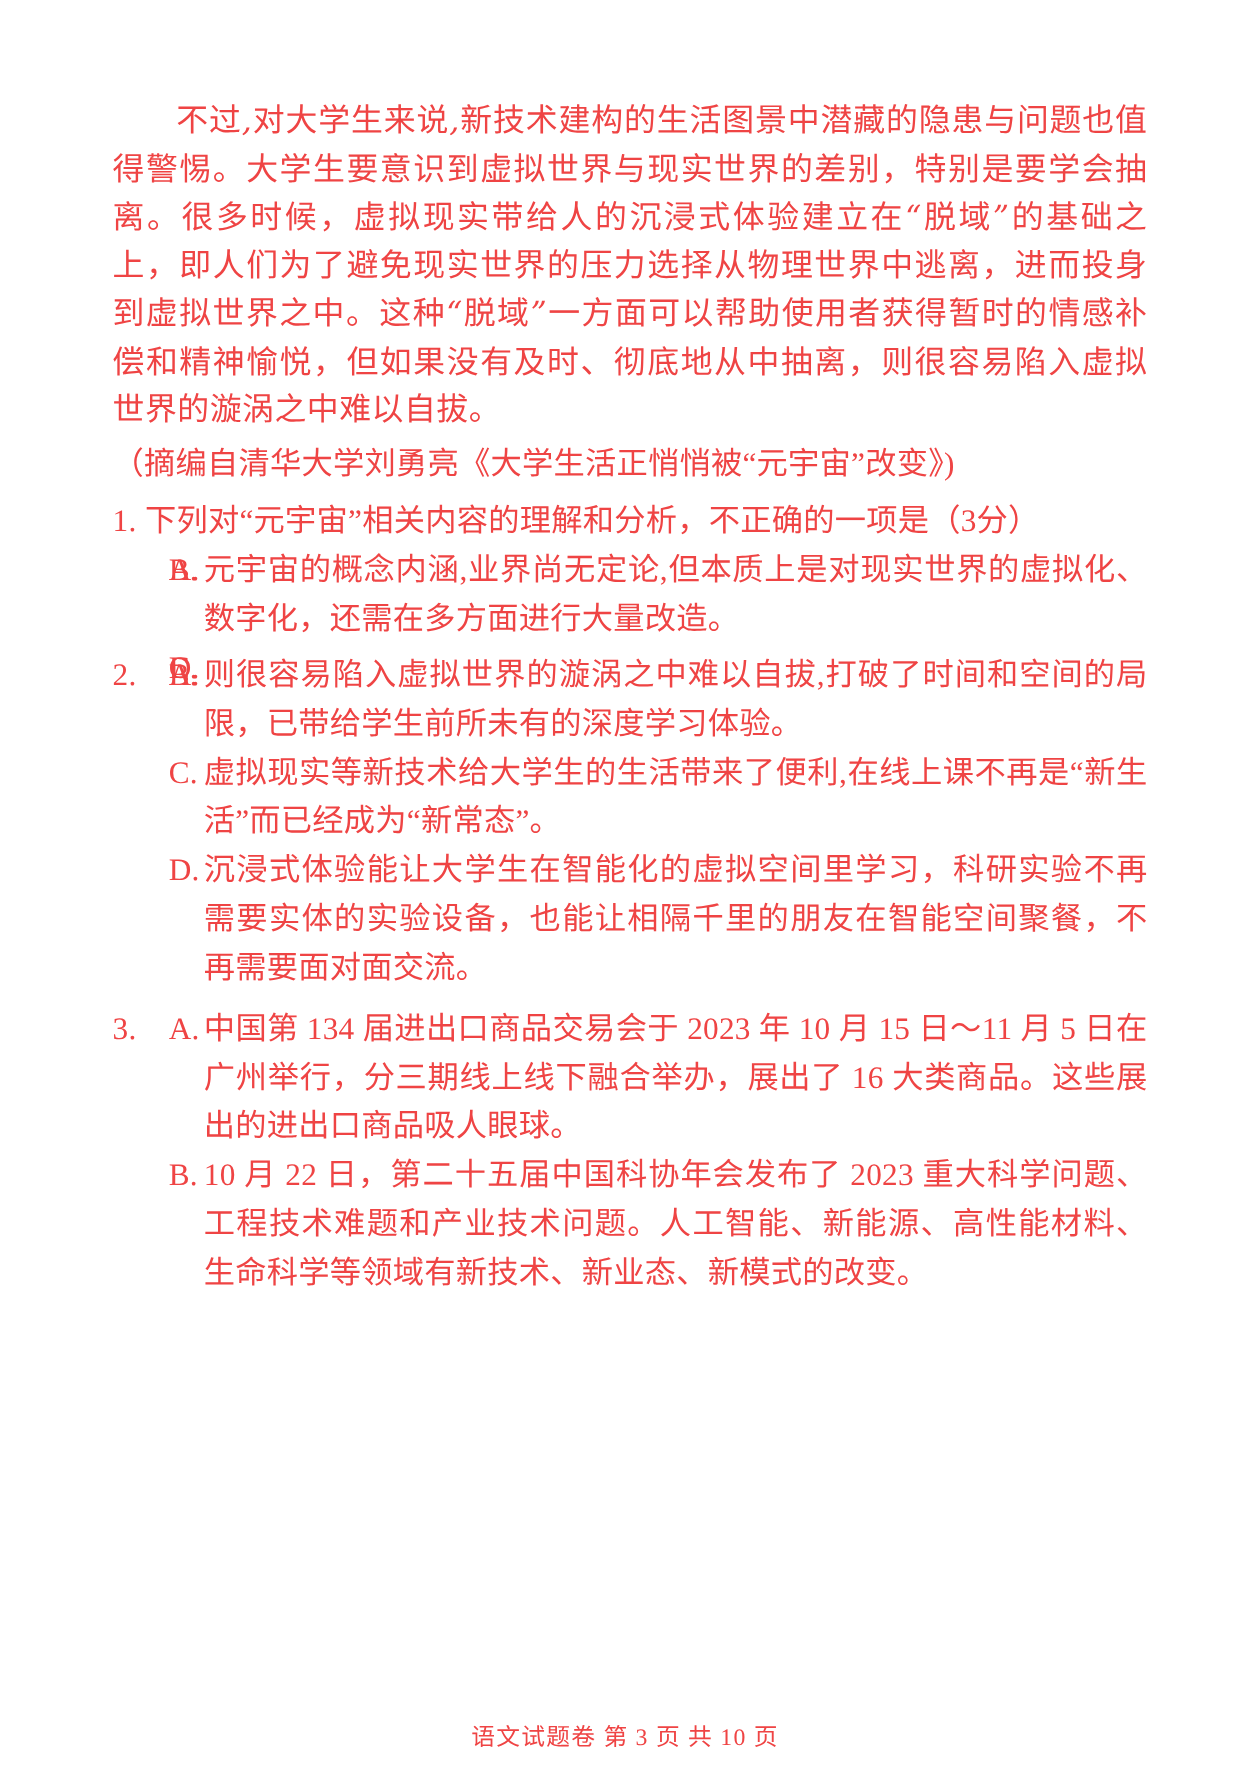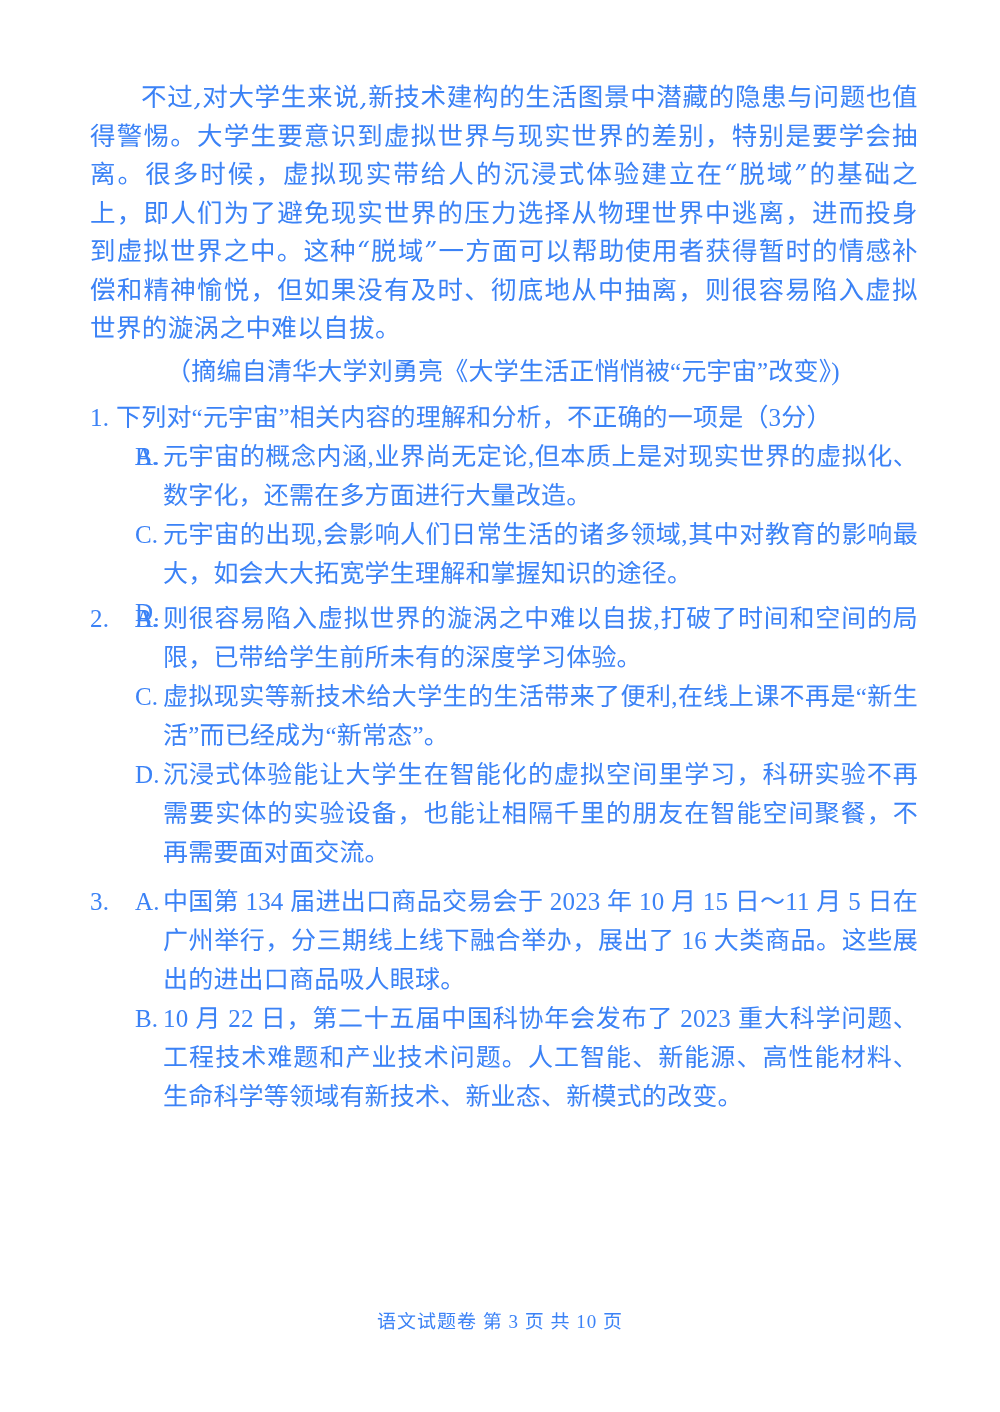--- a/index.html
+++ b/index.html
@@ -10,21 +10,21 @@
   }
 
   .page {
     position: relative;
     width: 1000px;
     height: 1412px;
     background: #ffffff;
     margin: 0 auto;
     overflow: hidden;
     font-family: "Liberation Serif", "DejaVu Serif", serif;
-    color: #3b82f6;
+    color: #ef4444;
   }
 
   .content {
     position: absolute;
     left: 90px;
     top: 78px;
     width: 828px;
   }
 
   
@@ -38,21 +38,21 @@
     letter-spacing: 0.4px;
     font-style: italic;
     font-synthesis: none;
     margin: 0;
   }
 
   
   .attribution {
     font-size: 25px;
     line-height: 40px;
-    text-align: center;
+    text-align: left;
     margin: 4px 0 0 0;
     letter-spacing: 0.2px;
     padding-right: 2px;
   }
 
   
   .question-block {
     margin-top: 6px;
   }
 
@@ -89,21 +89,21 @@
     position: absolute;
     left: 45px;
     top: 0;
     width: 28px;
   }
 
   
   .footer {
     position: absolute;
     left: 0;
-    top: 1309px;
+    top: 1378px;
     width: 1000px;
     text-align: center;
     font-size: 19px;
     line-height: 26px;
     letter-spacing: 1px;
     font-family: "Liberation Serif", "DejaVu Serif", serif;
   }
 
   .spacer-sm { height: 4px; }
 </style>
@@ -122,21 +122,21 @@
       <p class="q-stem">
         <span class="q-num">1.</span><span>下列对“元宇宙”相关内容的理解和分析，不正确的一项是（3分）</span>
       </p>
       <p class="option">
         <span class="opt-letter">A.</span>
       </p>
       <p class="option">
         <span class="opt-letter">B.</span><span>元宇宙的概念内涵,业界尚无定论,但本质上是对现实世界的虚拟化、数字化，还需在多方面进行大量改造。</span>
       </p>
       <p class="option">
-        <span class="opt-letter">C.</span><span>元宇宙的出现,会影响人们日常生活的诸多领域,其中对教育的影响最大，如会大大拓宽学生理解和掌握知识的途径。</span>
+        <span class="opt-letter">C.</span>
       </p>
       <p class="option">
         <span class="opt-letter">D.</span>
       </p>
     </div>
 
     <div class="question-block">
       <p class="q-stem">
         <span class="q-num">2.</span>
       </p>

